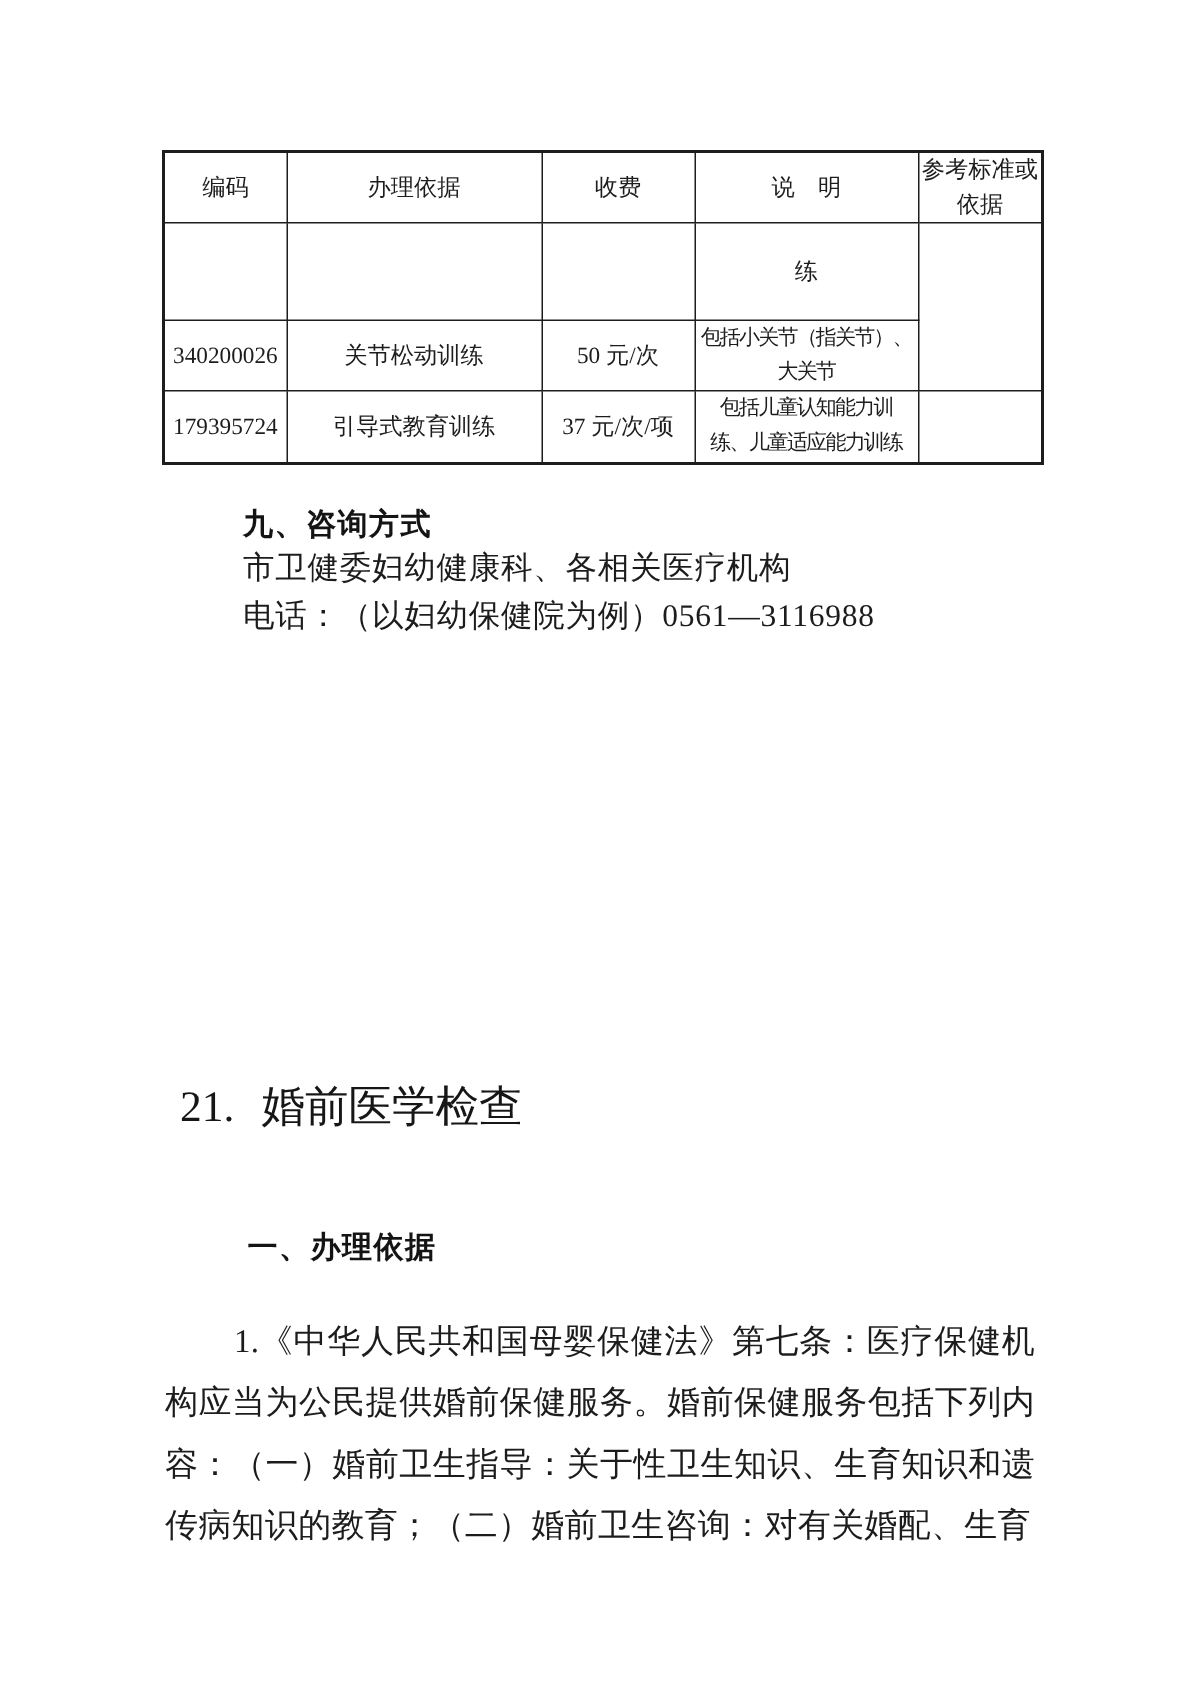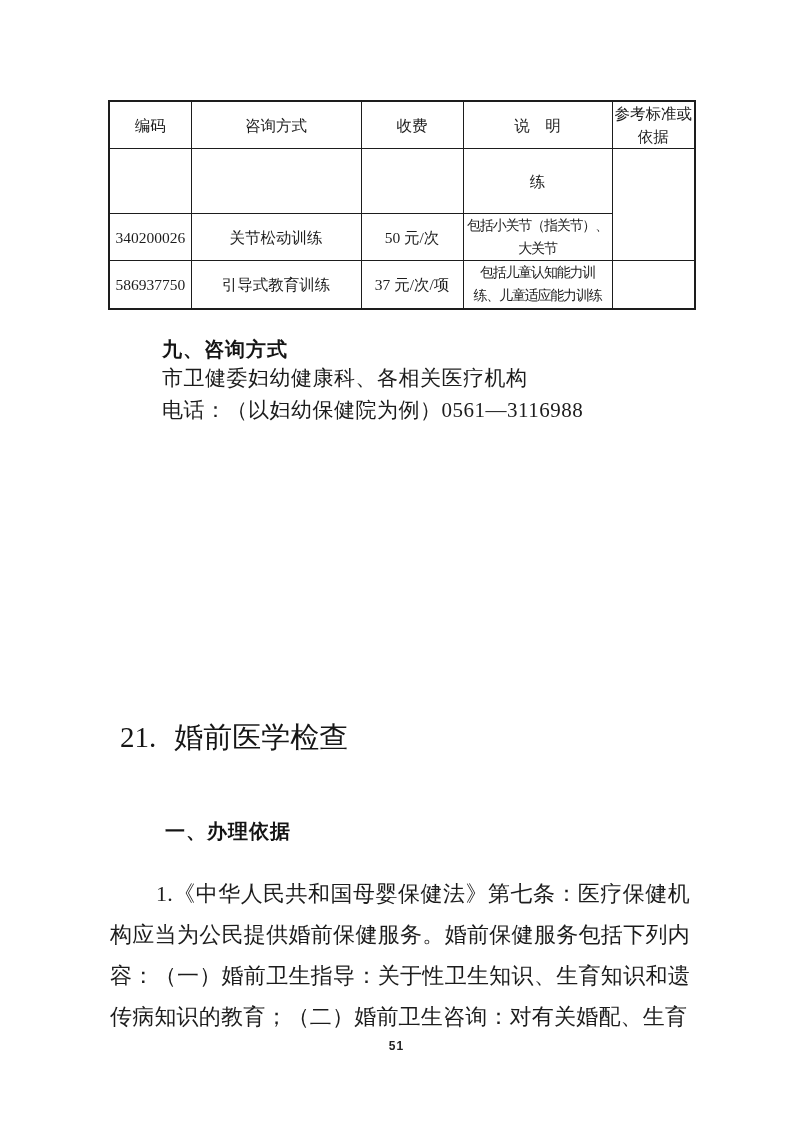--- a/index.html
+++ b/index.html
@@ -103,21 +103,21 @@
       <colgroup>
         <col style="width:82px">
           <col style="width:170px">
           <col style="width:102px">
           <col style="width:149px">
           <col style="width:83px">
       </colgroup>
       <thead>
         <tr>
           <th>编码</th>
-          <th>咨询方式</th>
+          <th>办理依据</th>
           <th>收费</th>
           <th class="hdr-note">说　明</th>
           <th class="hdr-ref">参考标准或依据</th>
         </tr>
       </thead>
       <tbody>
         <tr class="row-cont">
           <td></td>
           <td></td>
           <td></td>
@@ -127,21 +127,21 @@
         <tr class="row-d1">
           <td>340200026</td>
           <td>关节松动训练</td>
           <td>50 元/次</td>
           <td class="cell-note">
             <div class="note-line">包括小关节（指关节）、</div>
             <div class="note-line">大关节</div>
           </td>
         </tr>
         <tr class="row-d2">
-          <td>586937750</td>
+          <td>179395724</td>
           <td>引导式教育训练</td>
           <td>37 元/次/项</td>
           <td class="cell-note">
             <div class="note-line">包括儿童认知能力训</div>
             <div class="note-line">练、儿童适应能力训练</div>
           </td>
           <td></td>
         </tr>
       </tbody>
     </table>
@@ -151,15 +151,14 @@
   <div class="doc-line" id="consult-org">市卫健委妇幼健康科、各相关医疗机构</div>
   <div class="doc-line" id="consult-phone">电话：（以妇幼保健院为例）0561—3116988</div>
 
   <div id="chapter">
     <span class="chap-num">21.</span><span class="chap-title">婚前医学检查</span>
   </div>
 
   <div class="sec-heading" id="basis-heading">一、办理依据</div>
   <div id="basis-paragraph">1.《中华人民共和国母婴保健法》第七条：医疗保健机构应当为公民提供婚前保健服务。婚前保健服务包括下列内容：（一）婚前卫生指导：关于性卫生知识、生育知识和遗传病知识的教育；（二）婚前卫生咨询：对有关婚配、生育</div>
 
-  <div class="footer">51</div>
 
 </div>
 
 </body></html>

